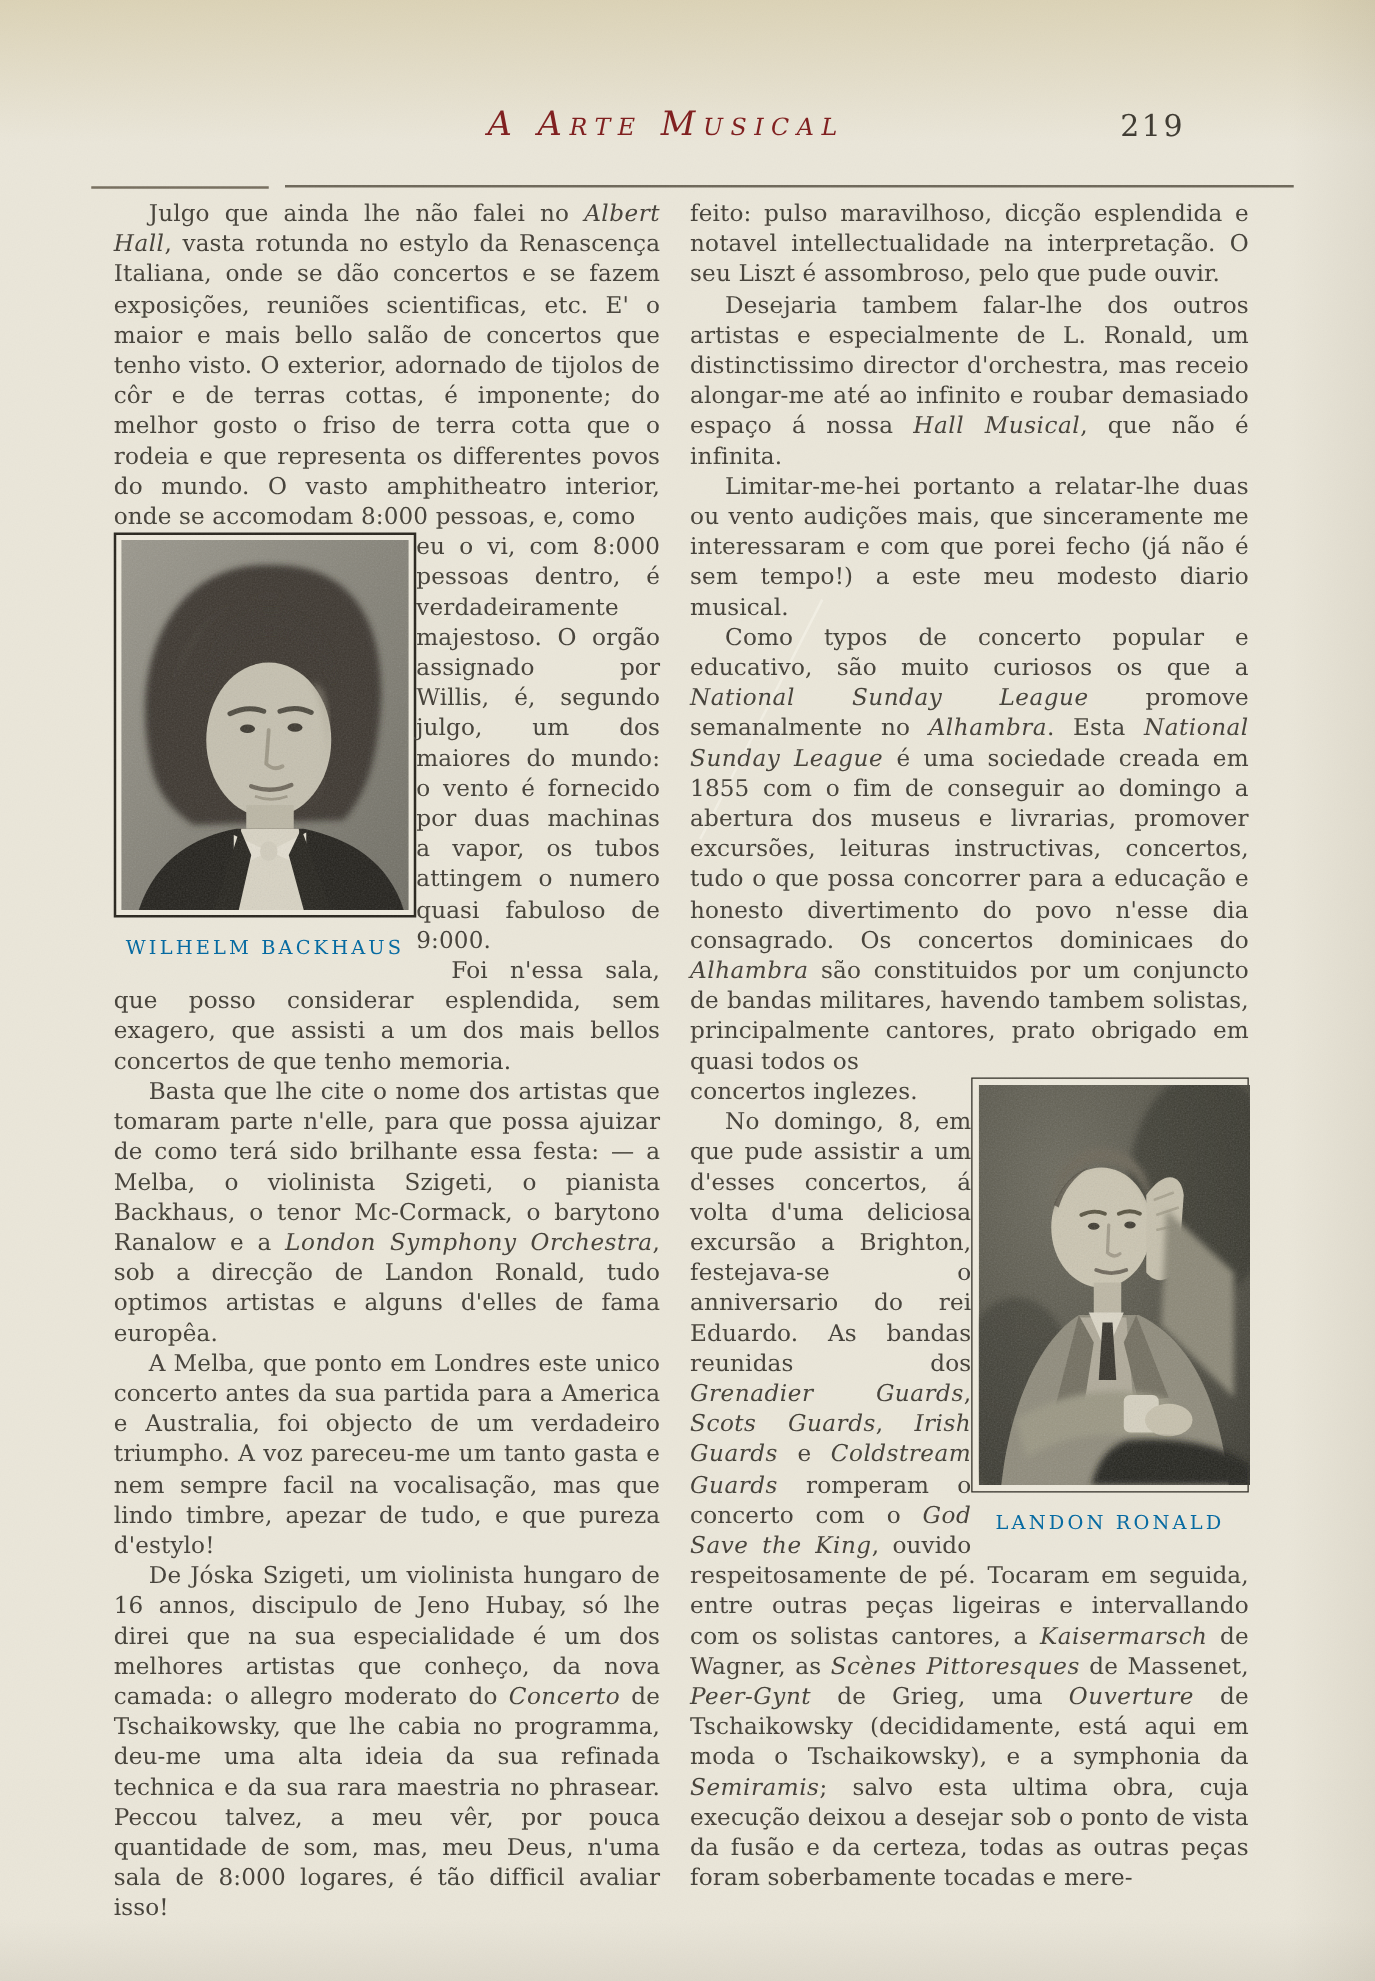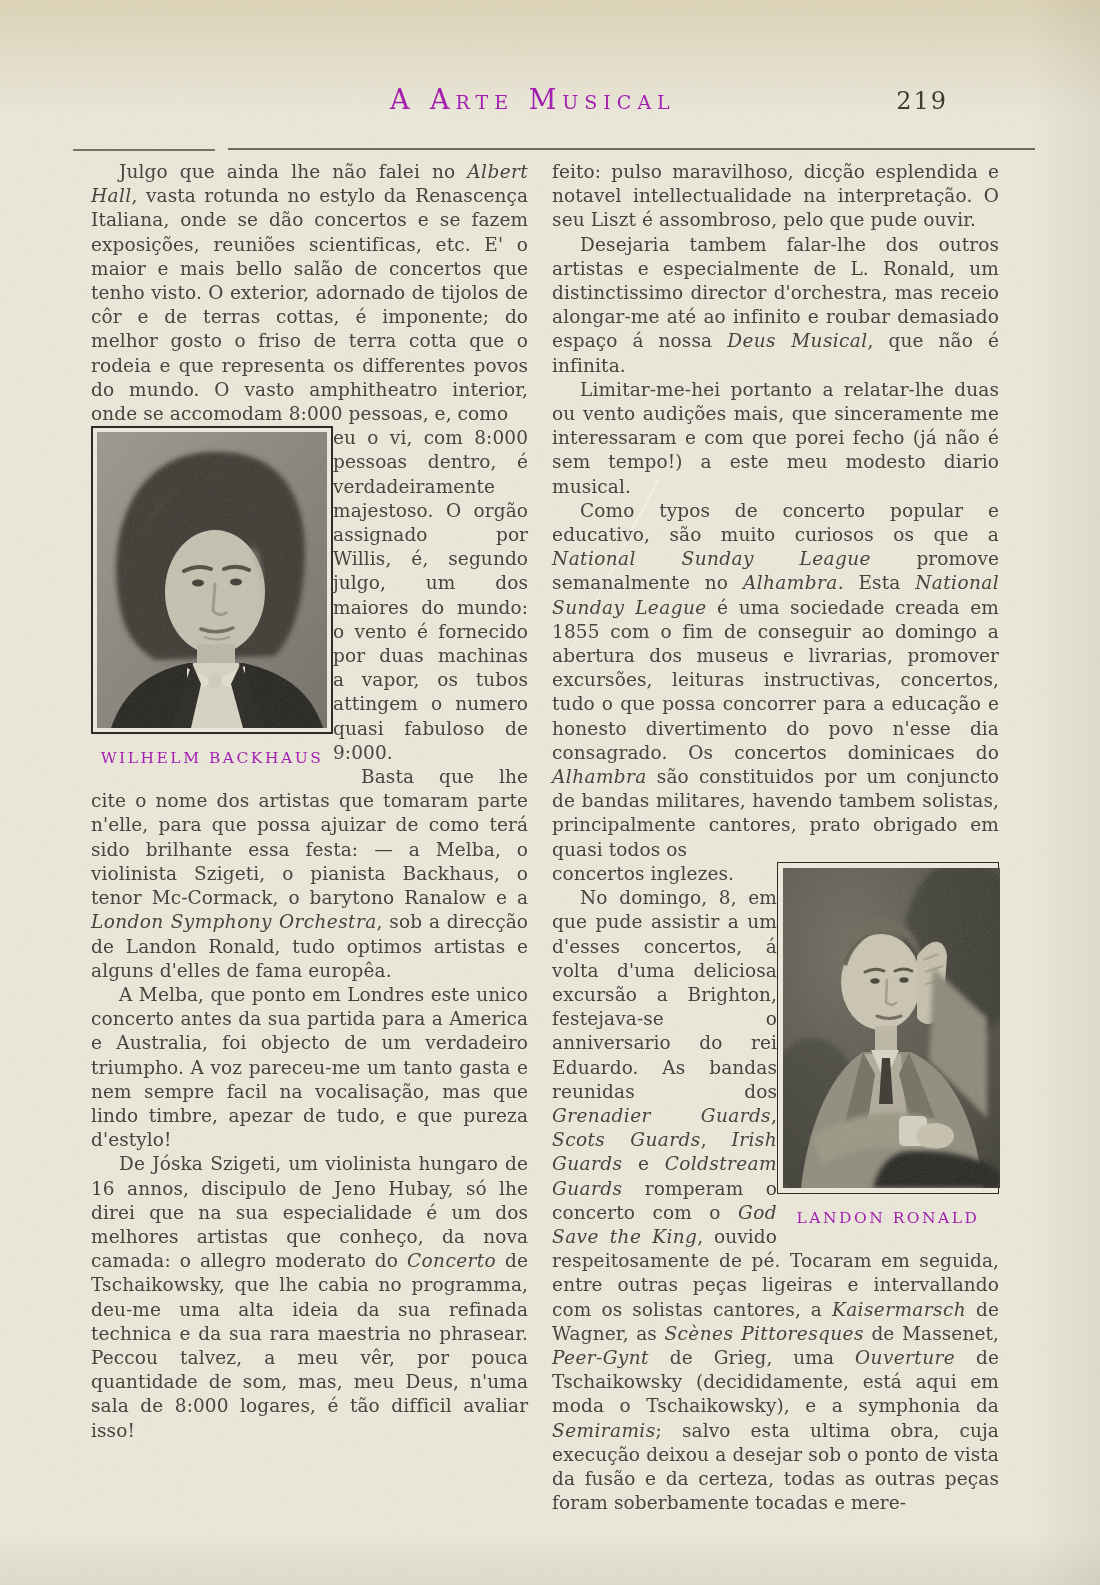--- a/index.html
+++ b/index.html
@@ -27,22 +27,23 @@
     pointer-events:none;
   }
   .scratch {
     position:absolute; left:608px; top:468px; width:2px; height:215px;
     background:rgba(252,250,242,0.45); transform:rotate(27deg);
     pointer-events:none;
   }
   .masthead { position:absolute; top:84px; left:0; width:100%; height:40px; }
   .masthead-title {
     position:absolute; left:50%; transform:translateX(-56%);
-    font-variant:small-caps; font-size:27px; letter-spacing:6px; color:#a21caf;
+    font-variant:small-caps; font-size:27px; letter-spacing:6px; color:#7f1d1d;
     white-space:nowrap;
+    font-style:italic;
   }
   .masthead-page {
     position:absolute; right:152px; top:3px;
     font-size:24px; letter-spacing:2px; color:#3e3a31;
   }
   .rule-a { position:absolute; top:149px; left:73px;  width:142px; height:2px;   background:#776f5f; }
   .rule-b { position:absolute; top:148px; left:228px; width:807px; height:1.5px; background:#6e685a; }
 
   .columns {
     position:absolute; top:160px; left:91px; width:908px;
@@ -61,21 +62,21 @@
   figure.photo { margin:0; }
   .fig-backhaus { float:left;  width:242px; margin:6px 18px 50px 0; }
   .fig-ronald   { float:right; width:222px; margin:4px 0 40px 16px; }
   .frame {
     border:2px solid #2b2820; padding:4px; background:#ece8db;
   }
   .frame-thin { border-width:1.5px; padding:5px; }
   .frame svg { display:block; }
   figcaption {
     margin-top:15px; text-align:center;
-    font-size:15.5px; letter-spacing:2.5px; color:#a21caf;
+    font-size:15.5px; letter-spacing:2.5px; color:#0369a1;
     white-space:nowrap;
   }
   .noise-overlay { position:absolute; left:0; top:0; pointer-events:none; }
 </style>
 </head>
 <body>
 
 <div class="tint-top"></div>
 <div class="shade-right"></div>
 <div class="shade-bottom"></div>
@@ -130,28 +131,29 @@
           <ellipse cx="118" cy="249" rx="7" ry="8" fill="#d2cdbd"></ellipse>
           <path d="M95,231 L74,296 L94,296 L104,252 Z" fill="#24221c"></path>
           <path d="M144,231 L168,296 L146,296 L134,252 Z" fill="#24221c"></path>
           <rect width="230" height="296" filter="url(#bkGrain)" opacity="0.16"></rect>
         </svg>
       </div>
       <figcaption>WILHELM BACKHAUS</figcaption>
     </figure>
 
     <p class="cont">eu o vi, com 8:000 pessoas dentro, é verdadeiramente majestoso. O orgão assignado por Willis, é, segundo julgo, um dos maiores do mundo: o vento é fornecido por duas machinas a vapor, os tubos attingem o numero quasi fabuloso de 9:000.</p>
+    <p>Foi n'essa sala, que posso considerar esplendida, sem exagero, que assisti a um dos mais bellos concertos de que tenho memoria.</p>
     <p>Basta que lhe cite o nome dos artistas que tomaram parte n'elle, para que possa ajuizar de como terá sido brilhante essa festa: — a Melba, o violinista Szigeti, o pianista Backhaus, o tenor Mc-Cormack, o barytono Ranalow e a <i>London Symphony Orchestra</i>, sob a direcção de Landon Ronald, tudo optimos artistas e alguns d'elles de fama europêa.</p>
     <p>A Melba, que ponto em Londres este unico concerto antes da sua partida para a America e Australia, foi objecto de um verdadeiro triumpho. A voz pareceu-me um tanto gasta e nem sempre facil na vocalisação, mas que lindo timbre, apezar de tudo, e que pureza d'estylo!</p>
     <p>De Jóska Szigeti, um violinista hungaro de 16 annos, discipulo de Jeno Hubay, só lhe direi que na sua especialidade é um dos melhores artistas que conheço, da nova camada: o allegro moderato do <i>Concerto</i> de Tschaikowsky, que lhe cabia no programma, deu-me uma alta ideia da sua refinada technica e da sua rara maestria no phrasear. Peccou talvez, a meu vêr, por pouca quantidade de som, mas, meu Deus, n'uma sala de 8:000 logares, é tão difficil avaliar isso!</p>
   </div>
 
   <div class="col col-right">
     <p class="cont">feito: pulso maravilhoso, dicção esplendida e notavel intellectualidade na interpretação. O seu Liszt é assombroso, pelo que pude ouvir.</p>
-    <p>Desejaria tambem falar-lhe dos outros artistas e especialmente de L. Ronald, um distinctissimo director d'orchestra, mas receio alongar-me até ao infinito e roubar demasiado espaço á nossa <i>Deus Musical</i>, que não é infinita.</p>
+    <p>Desejaria tambem falar-lhe dos outros artistas e especialmente de L. Ronald, um distinctissimo director d'orchestra, mas receio alongar-me até ao infinito e roubar demasiado espaço á nossa <i>Hall Musical</i>, que não é infinita.</p>
     <p>Limitar-me-hei portanto a relatar-lhe duas ou vento audições mais, que sinceramente me interessaram e com que porei fecho (já não é sem tempo!) a este meu modesto diario musical.</p>
     <p>Como typos de concerto popular e educativo, são muito curiosos os que a <i>National Sunday League</i> promove semanalmente no <i>Alhambra</i>. Esta <i>National Sunday League</i> é uma sociedade creada em 1855 com o fim de conseguir ao domingo a abertura dos museus e livrarias, promover excursões, leituras instructivas, concertos, tudo o que possa concorrer para a educação e honesto divertimento do povo n'esse dia consagrado. Os concertos dominicaes do <i>Alhambra</i> são constituidos por um conjuncto de bandas militares, havendo tambem solistas, principalmente cantores, prato obrigado em quasi todos os</p>
 
     <figure class="photo fig-ronald">
       <div class="frame frame-thin">
         <svg viewBox="0 0 217 320" width="217" height="320" xmlns="http://www.w3.org/2000/svg">
           <defs>
             <radialGradient id="rnBg" cx="0.3" cy="0.25" r="1.1">
               <stop offset="0" stop-color="#6b695c"></stop>
               <stop offset="0.55" stop-color="#504e43"></stop>

